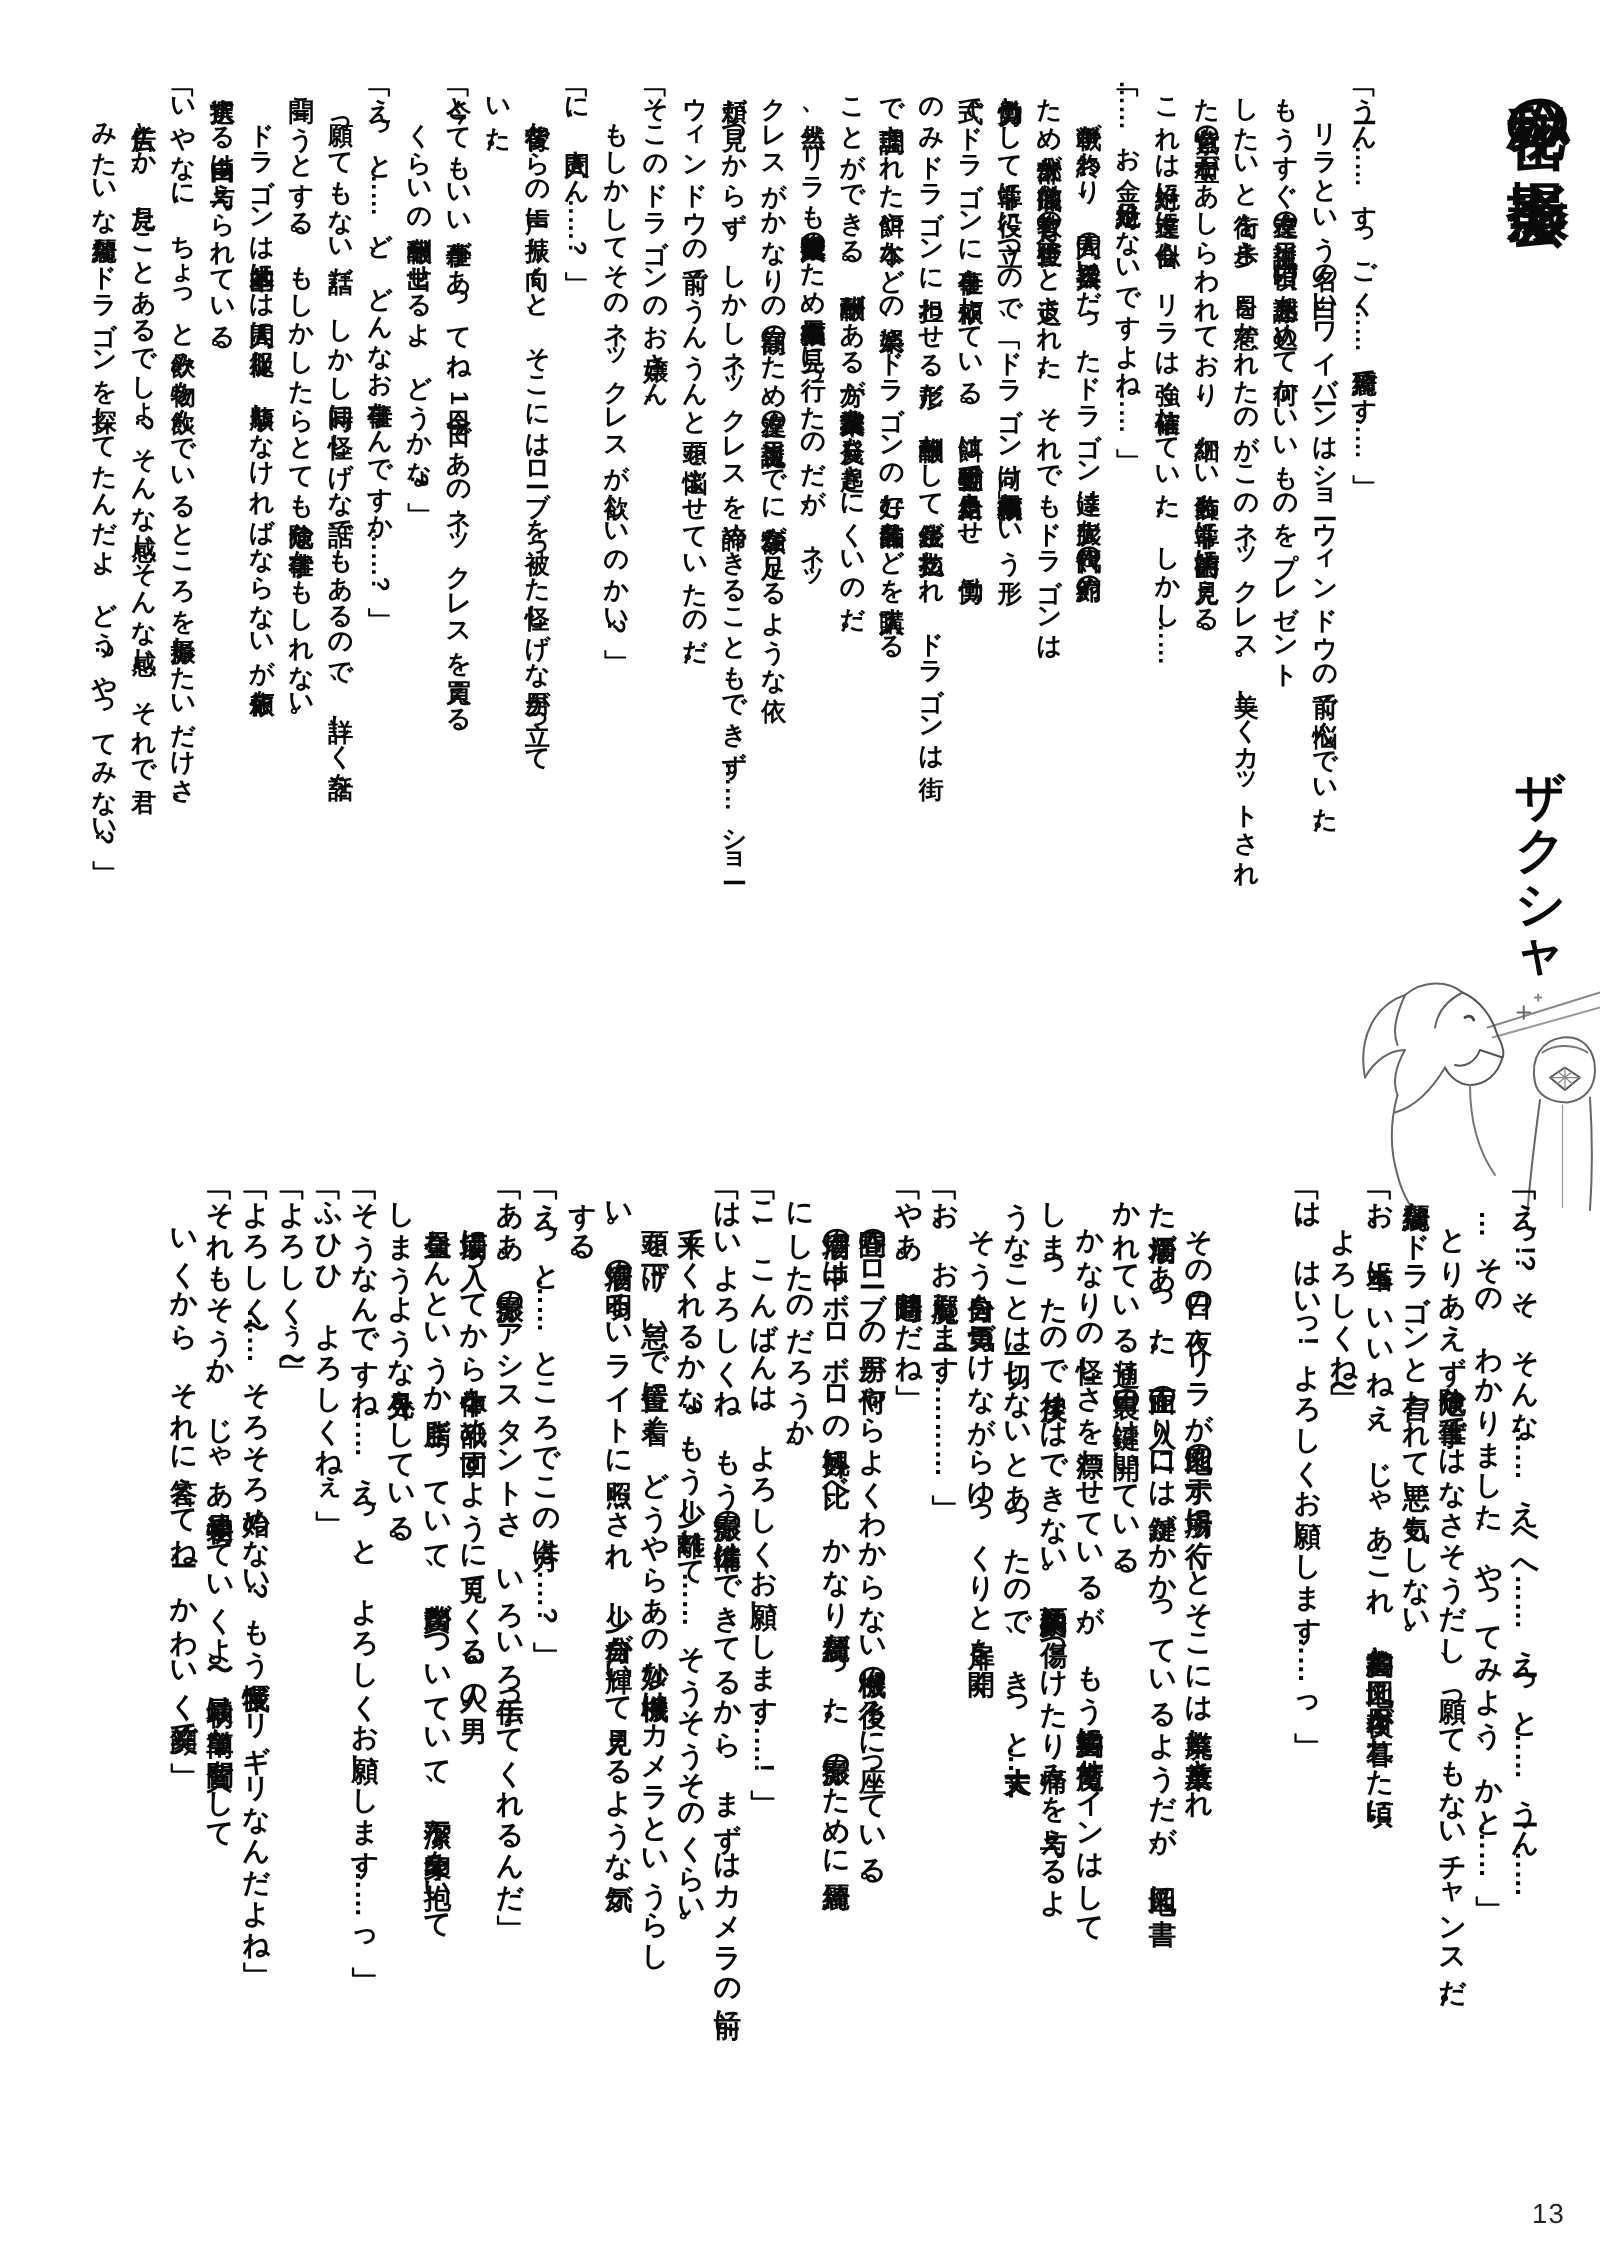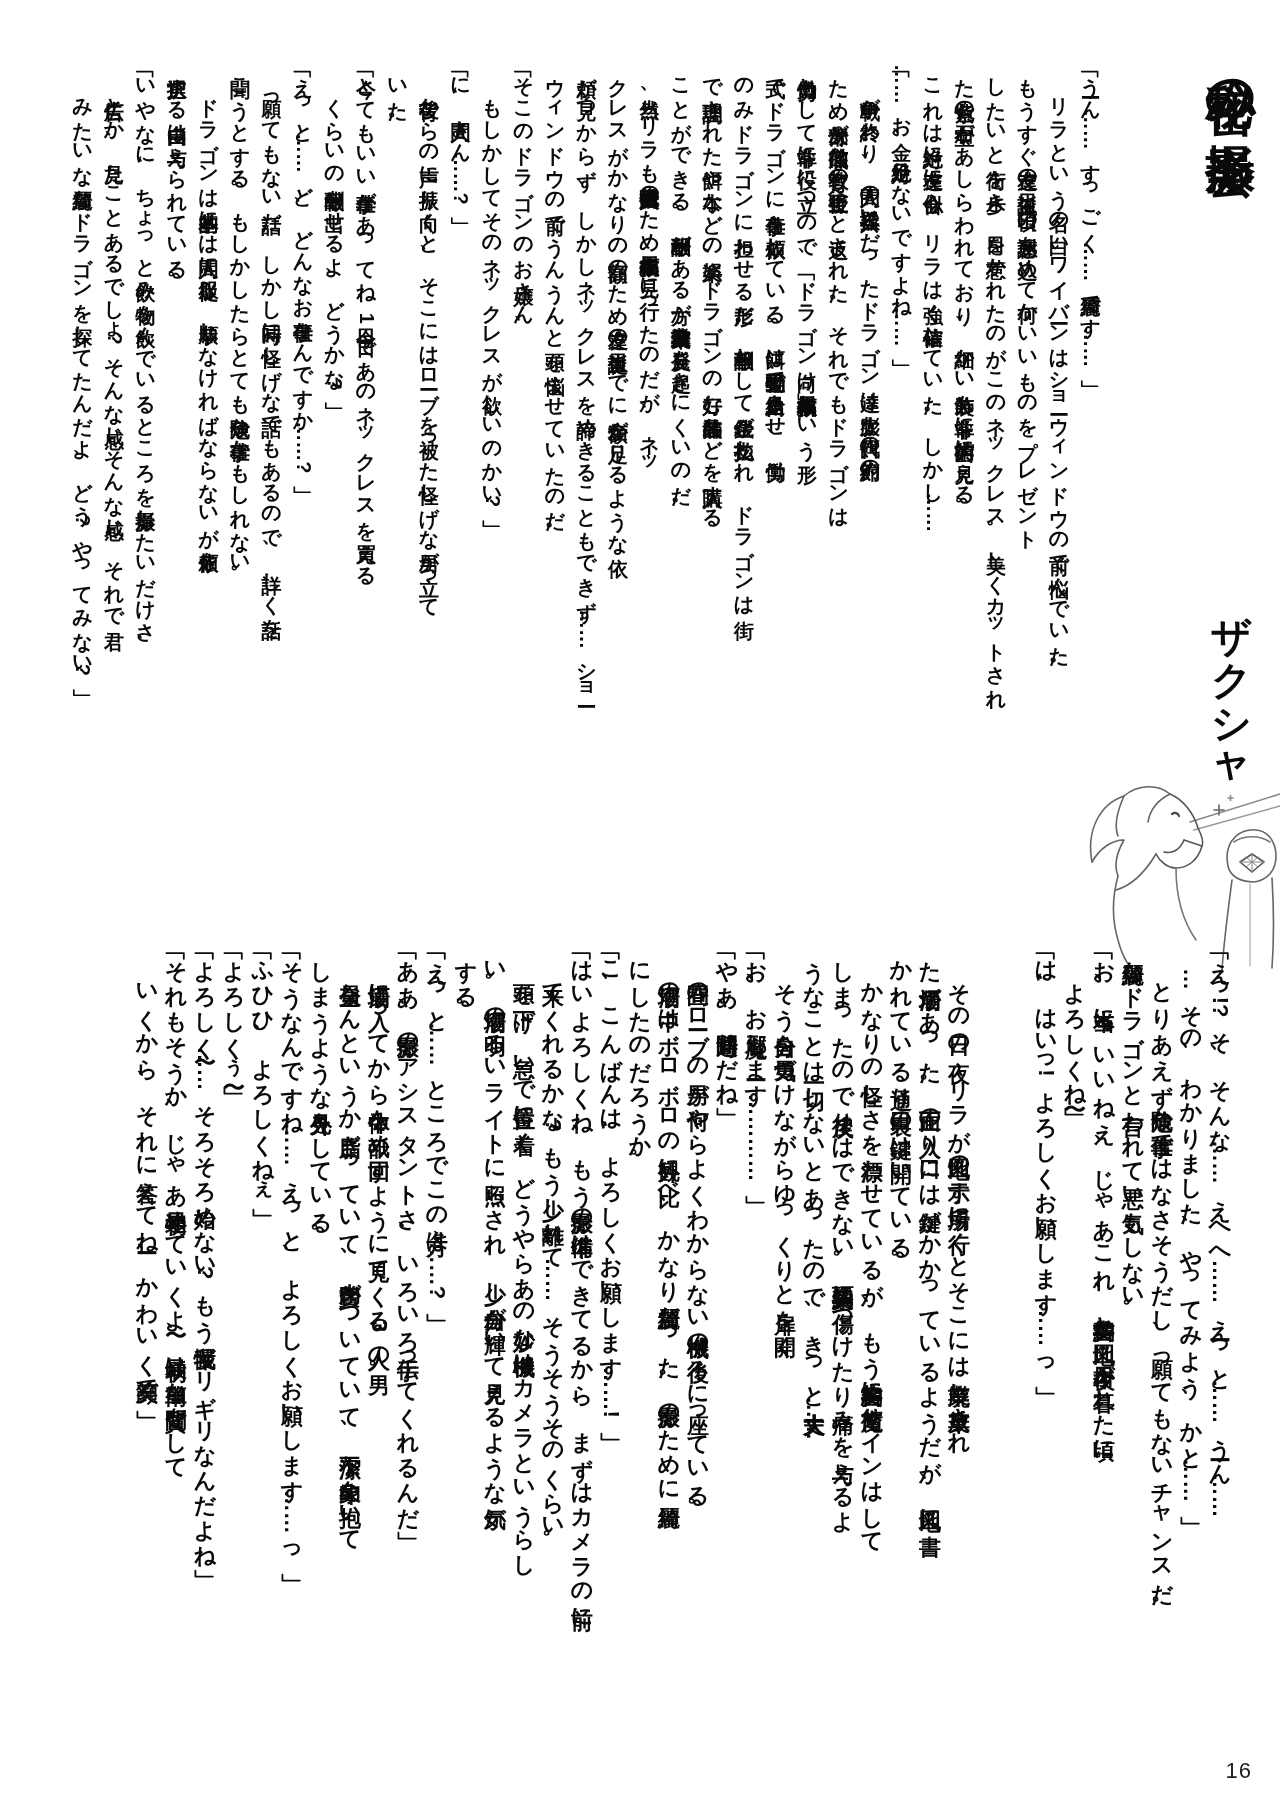--- a/index.html
+++ b/index.html
@@ -148,15 +148,15 @@
       <p>　全員なんというか脂ぎっていて、贅肉がついていて、不潔な印象を抱いて</p>
       <p>しまうような外見をしている。</p>
       <p>「そうなんですね……えっと、よろしくお願いします……っ」</p>
       <p>「ふひひ、よろしくねぇ」</p>
       <p>「よろしくぅ〜」</p>
       <p>「よろしく〜……そろそろ始めない?もう我慢ギリギリなんだよね」</p>
       <p>「それもそうか、じゃあ早速初めていくよ〜、最初は簡単な質問をして</p>
       <p>　いくから、それに答えてねー、かわいく笑顔で!」</p>
     </div>
 
-  <div class="pageno">16</div>
+  <div class="pageno">13</div>
 
 </div>
 
 </body></html>

